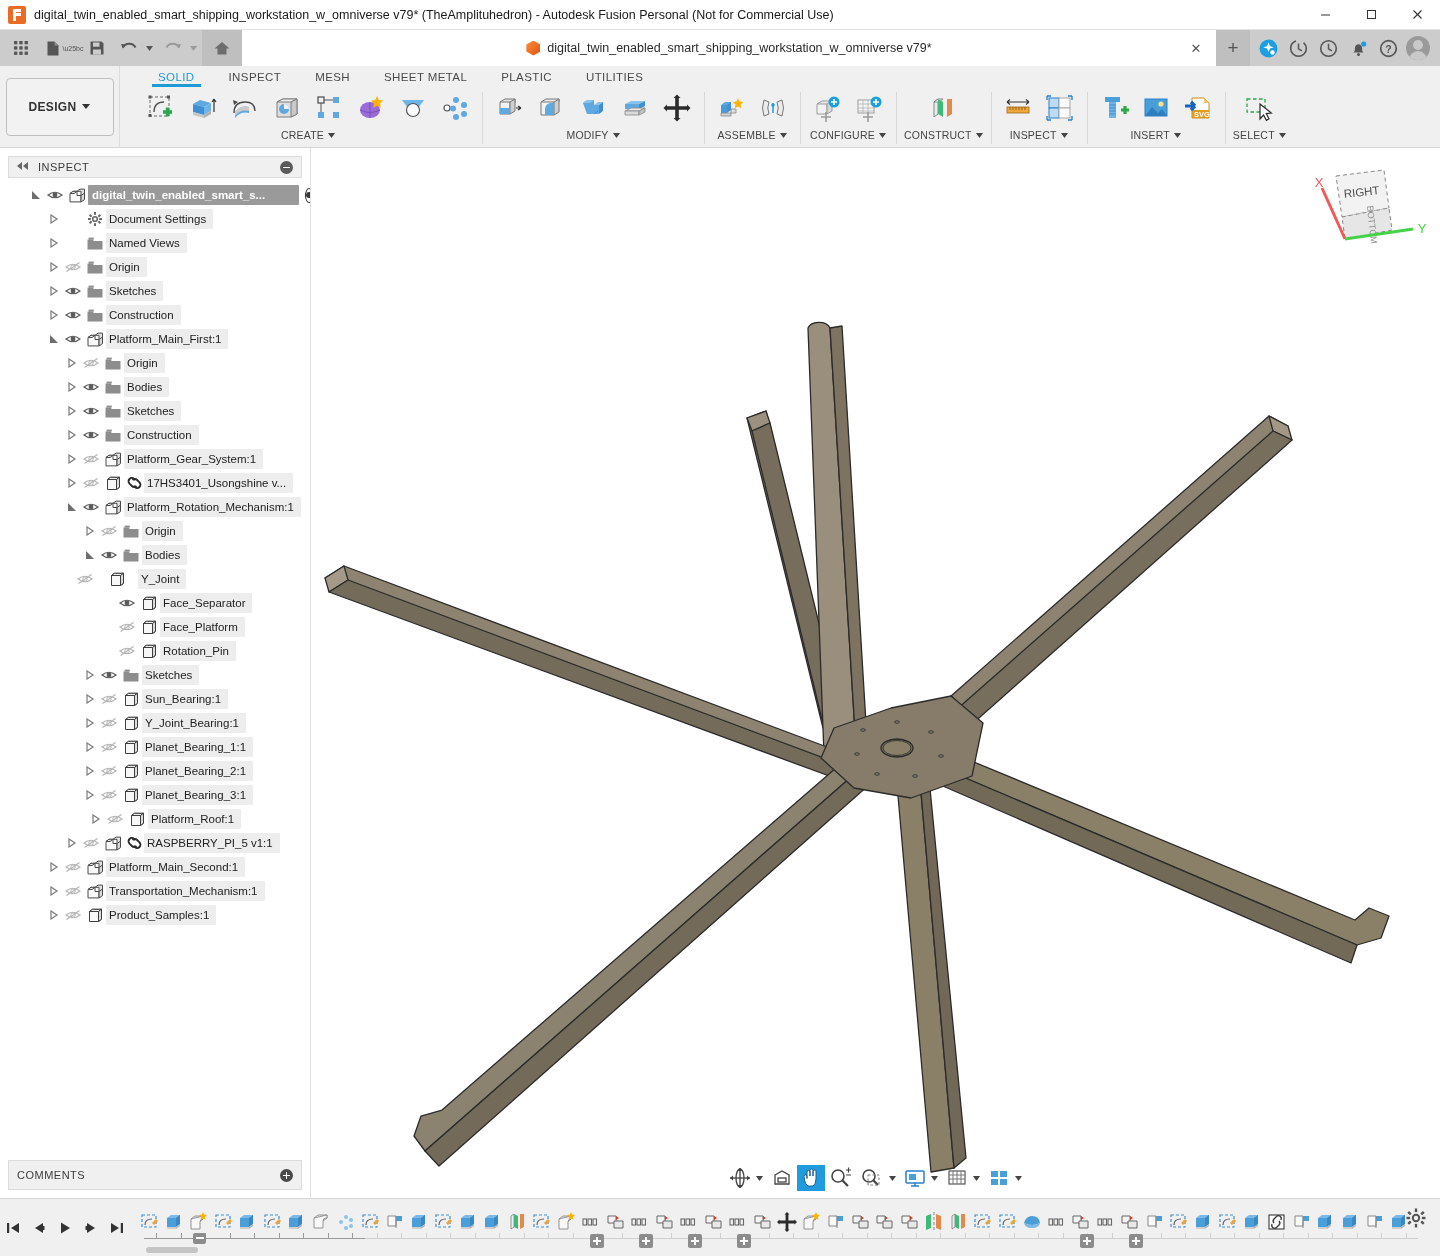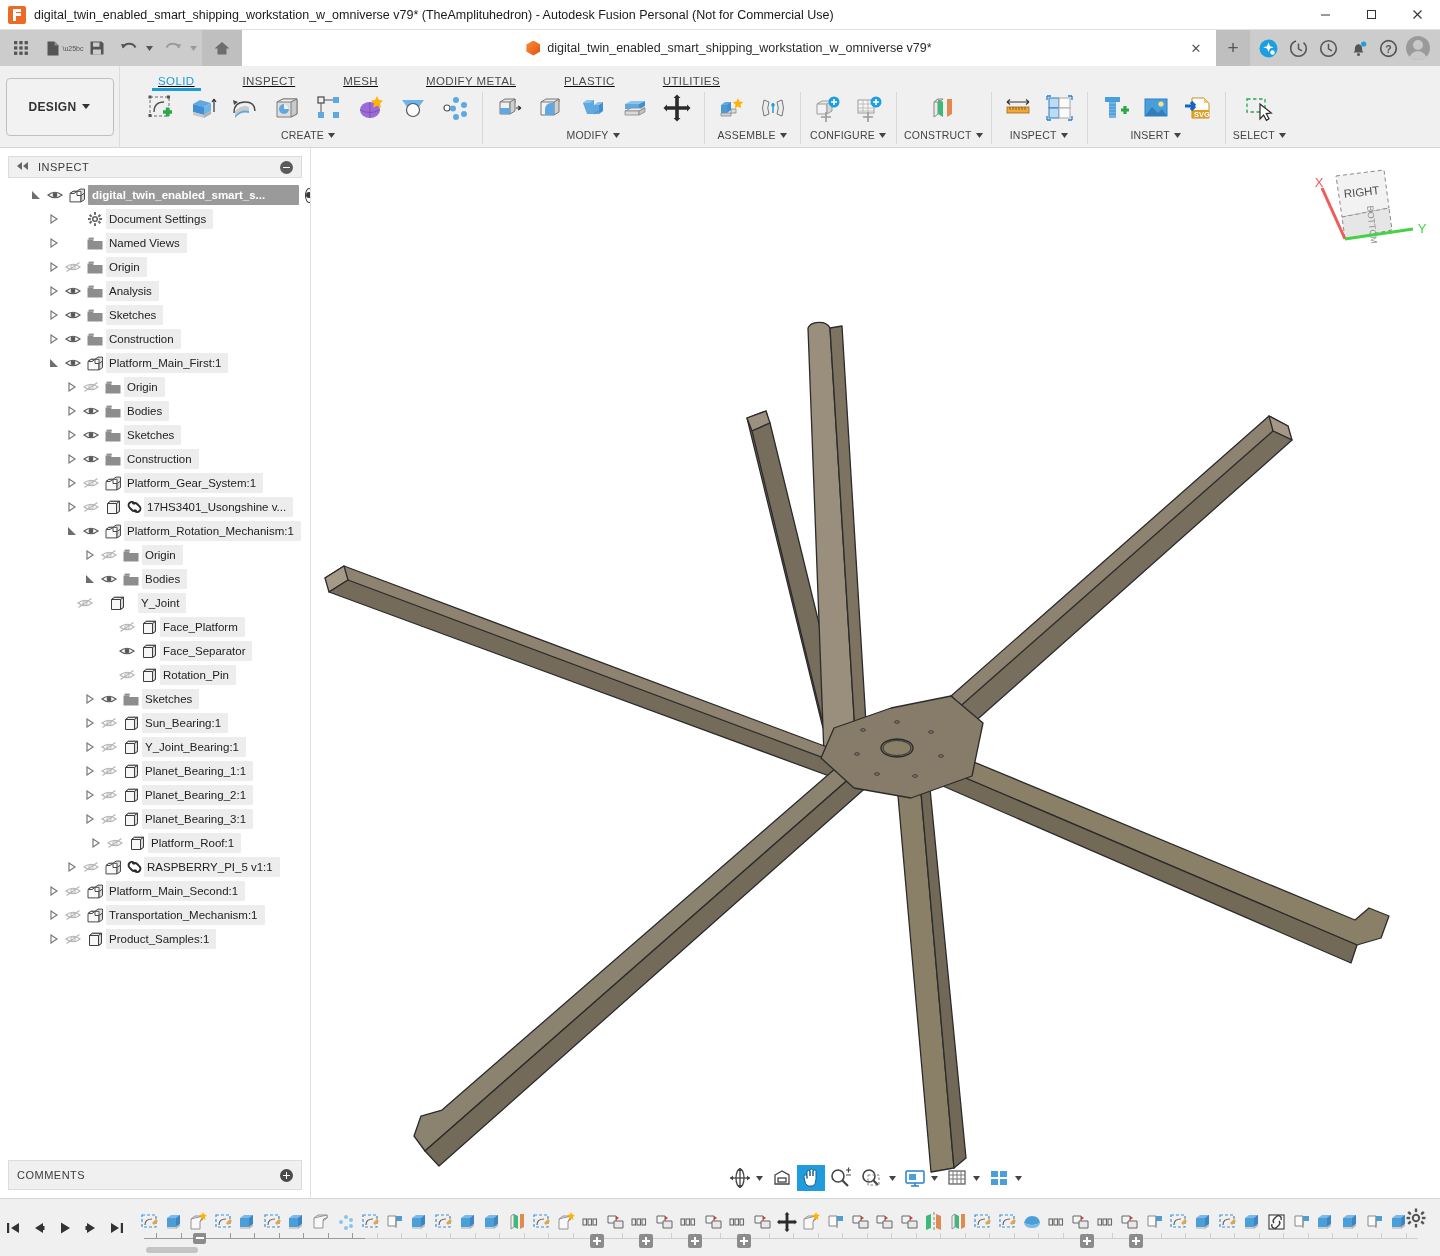--- a/index.html
+++ b/index.html
@@ -124,21 +124,21 @@
   }
   .design-btn {
     width: 108px; height: 58px;
     border: 1px solid #bfbfbf; border-radius: 4px;
     background: #f2f2f2;
     display: flex; align-items: center; justify-content: center; gap: 6px;
     font-size: 12px; font-weight: bold; color: #333; letter-spacing: .3px;
   }
   .design-btn .car { font-size: 8px; }
   .ribbon-main { flex: 1; display: flex; flex-direction: column; }
-  .tabrow { height: 24px; display: flex; align-items: flex-end; padding-left: 22px; gap: 16px; text-decoration: underline; }
+  .tabrow { height: 24px; display: flex; align-items: center; padding-left: 22px; gap: 2px; }
   .rtab {
     font-size: 11.5px; color: #4a4a4a; letter-spacing: .4px;
     padding: 0 16px 3px 16px; position: relative; white-space: nowrap;
   }
   .rtab.active { color: #1d9bd7; }
   .rtab.active::after {
     content: ""; position: absolute; left: 10px; right: 10px; bottom: -1px;
     height: 3px; background: #1d9bd7;
   }
   .panels { flex: 1; display: flex; align-items: flex-start; padding-left: 14px; }
@@ -452,21 +452,21 @@
             </svg>
         </span>
       </div>
     </div>
 
     <div class="ribbon-main">
       <div class="tabrow">
         <div class="rtab active">SOLID</div>
         <div class="rtab">INSPECT</div>
         <div class="rtab">MESH</div>
-        <div class="rtab">MODIFY METAL</div>
+        <div class="rtab">SHEET METAL</div>
         <div class="rtab">PLASTIC</div>
         <div class="rtab">UTILITIES</div>
       </div>
 
       <div class="panels">
 
         <div class="panel">
           <div class="panel-icons">
             <div class="ic">
               <svg width="30" height="30" viewBox="0 0 30 30">
@@ -879,40 +879,20 @@
                 <path d="M1 6 Q8 0.5 15 6 Q8 11.5 1 6 Z" fill="none" stroke="#5a5a5a" stroke-width="1.2"></path>
                 <circle cx="8" cy="6" r="2.4" fill="#5a5a5a"></circle>
               </svg>
             </span>
             <span class="tico">
               <svg width="16" height="13" viewBox="0 0 16 13">
                 <path d="M0.5 2.5 h5 l1.4 1.6 h8.6 v8.4 h-15z" fill="#8d8d8d"></path>
                 <rect x="1.6" y="0.6" width="5.2" height="2" fill="#8d8d8d"></rect>
               </svg>
             </span>
-            <span class="lbl">Analysis</span>
-          </div>
-          <div class="trow" style="padding-left: 46px;">
-            <span class="arrow">
-              <svg width="10" height="10" viewBox="0 0 10 10">
-                <path d="M2 1 L8 5 L2 9 Z" fill="none" stroke="#7a7a7a" stroke-width="1.2"></path>
-              </svg>
-            </span>
-            <span class="eye">
-              <svg width="16" height="12" viewBox="0 0 16 12">
-                <path d="M1 6 Q8 0.5 15 6 Q8 11.5 1 6 Z" fill="none" stroke="#5a5a5a" stroke-width="1.2"></path>
-                <circle cx="8" cy="6" r="2.4" fill="#5a5a5a"></circle>
-              </svg>
-            </span>
-            <span class="tico">
-              <svg width="16" height="13" viewBox="0 0 16 13">
-                <path d="M0.5 2.5 h5 l1.4 1.6 h8.6 v8.4 h-15z" fill="#8d8d8d"></path>
-                <rect x="1.6" y="0.6" width="5.2" height="2" fill="#8d8d8d"></rect>
-              </svg>
-            </span>
             <span class="lbl">Sketches</span>
           </div>
           <div class="trow" style="padding-left: 46px;">
             <span class="arrow">
               <svg width="10" height="10" viewBox="0 0 10 10">
                 <path d="M2 1 L8 5 L2 9 Z" fill="none" stroke="#7a7a7a" stroke-width="1.2"></path>
               </svg>
             </span>
             <span class="eye">
               <svg width="16" height="12" viewBox="0 0 16 12">
@@ -1164,52 +1144,52 @@
               </svg>
             </span>
             <span class="lbl">Y_Joint</span>
           </div>
           <div class="trow" style="padding-left: 100px;">
             <span class="arrow">
               <svg width="10" height="10" viewBox="0 0 10 10"></svg>
             </span>
             <span class="eye">
               <svg width="16" height="12" viewBox="0 0 16 12">
-                <path d="M1 6 Q8 0.5 15 6 Q8 11.5 1 6 Z" fill="none" stroke="#b6b6b6" stroke-width="1.2"></path>
-                <circle cx="8" cy="6" r="2.2" fill="none" stroke="#b6b6b6" stroke-width="1"></circle>
-                <line x1="1.5" y1="10.5" x2="14.5" y2="1.5" stroke="#b6b6b6" stroke-width="1.2"></line>
+                <path d="M1 6 Q8 0.5 15 6 Q8 11.5 1 6 Z" fill="none" stroke="#5a5a5a" stroke-width="1.2"></path>
+                <circle cx="8" cy="6" r="2.4" fill="#5a5a5a"></circle>
               </svg>
             </span>
             <span class="tico">
               <svg width="15" height="15" viewBox="0 0 15 15">
                 <path d="M1.5 3.5 l3-2.2 h9 v10 l-3 2.2 h-9z" fill="#f7f7f7" stroke="#3e3e3e" stroke-width="1"></path>
                 <path d="M1.5 3.5 l3-2.2 h9 l-3 2.2z" fill="#ececec" stroke="#3e3e3e" stroke-width="1"></path>
                 <path d="M10.5 3.5 l3-2.2 v10 l-3 2.2z" fill="#dcdcdc" stroke="#3e3e3e" stroke-width="1"></path>
               </svg>
             </span>
-            <span class="lbl">Face_Platform</span>
+            <span class="lbl">Face_Separator</span>
           </div>
           <div class="trow" style="padding-left: 100px;">
             <span class="arrow">
               <svg width="10" height="10" viewBox="0 0 10 10"></svg>
             </span>
             <span class="eye">
               <svg width="16" height="12" viewBox="0 0 16 12">
-                <path d="M1 6 Q8 0.5 15 6 Q8 11.5 1 6 Z" fill="none" stroke="#5a5a5a" stroke-width="1.2"></path>
-                <circle cx="8" cy="6" r="2.4" fill="#5a5a5a"></circle>
+                <path d="M1 6 Q8 0.5 15 6 Q8 11.5 1 6 Z" fill="none" stroke="#b6b6b6" stroke-width="1.2"></path>
+                <circle cx="8" cy="6" r="2.2" fill="none" stroke="#b6b6b6" stroke-width="1"></circle>
+                <line x1="1.5" y1="10.5" x2="14.5" y2="1.5" stroke="#b6b6b6" stroke-width="1.2"></line>
               </svg>
             </span>
             <span class="tico">
               <svg width="15" height="15" viewBox="0 0 15 15">
                 <path d="M1.5 3.5 l3-2.2 h9 v10 l-3 2.2 h-9z" fill="#f7f7f7" stroke="#3e3e3e" stroke-width="1"></path>
                 <path d="M1.5 3.5 l3-2.2 h9 l-3 2.2z" fill="#ececec" stroke="#3e3e3e" stroke-width="1"></path>
                 <path d="M10.5 3.5 l3-2.2 v10 l-3 2.2z" fill="#dcdcdc" stroke="#3e3e3e" stroke-width="1"></path>
               </svg>
             </span>
-            <span class="lbl">Face_Separator</span>
+            <span class="lbl">Face_Platform</span>
           </div>
           <div class="trow" style="padding-left: 100px;">
             <span class="arrow">
               <svg width="10" height="10" viewBox="0 0 10 10"></svg>
             </span>
             <span class="eye">
               <svg width="16" height="12" viewBox="0 0 16 12">
                 <path d="M1 6 Q8 0.5 15 6 Q8 11.5 1 6 Z" fill="none" stroke="#b6b6b6" stroke-width="1.2"></path>
                 <circle cx="8" cy="6" r="2.2" fill="none" stroke="#b6b6b6" stroke-width="1"></circle>
                 <line x1="1.5" y1="10.5" x2="14.5" y2="1.5" stroke="#b6b6b6" stroke-width="1.2"></line>

